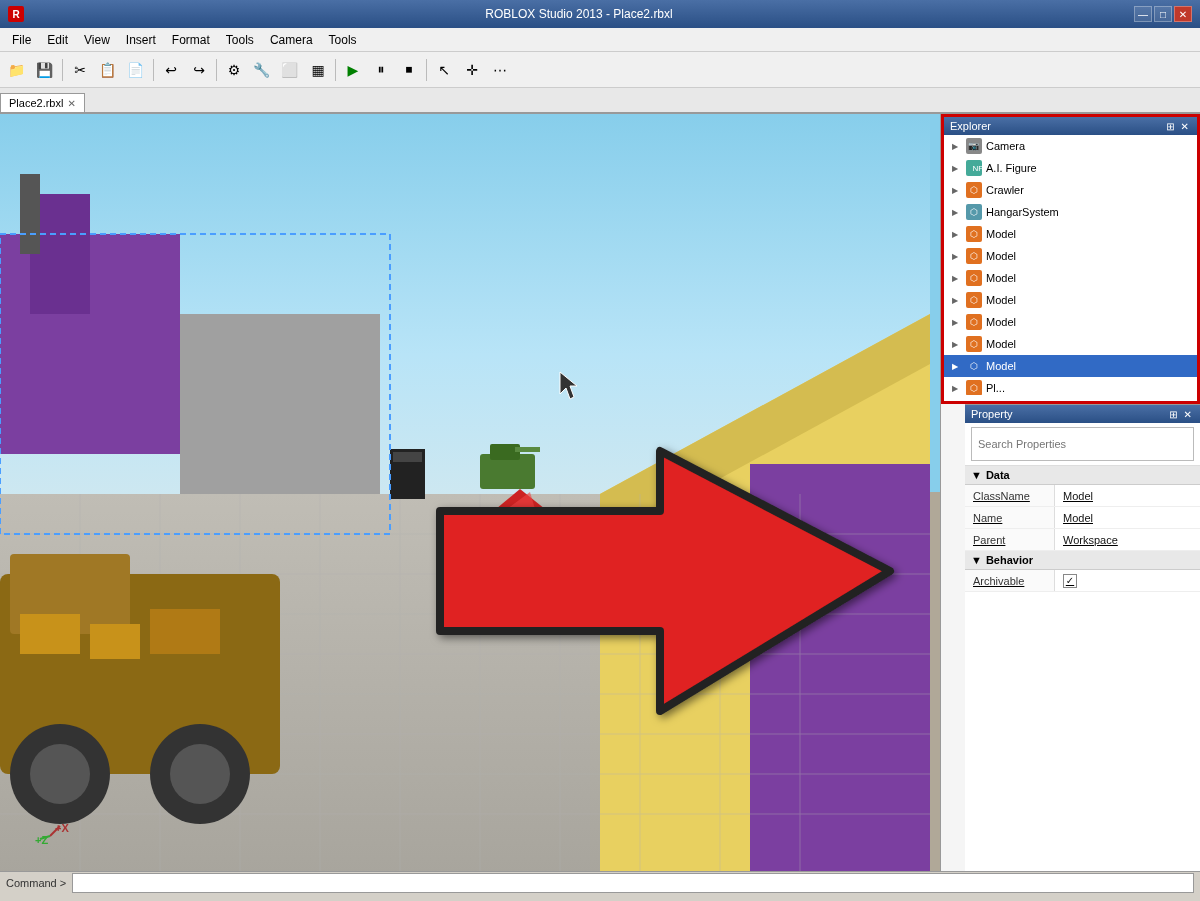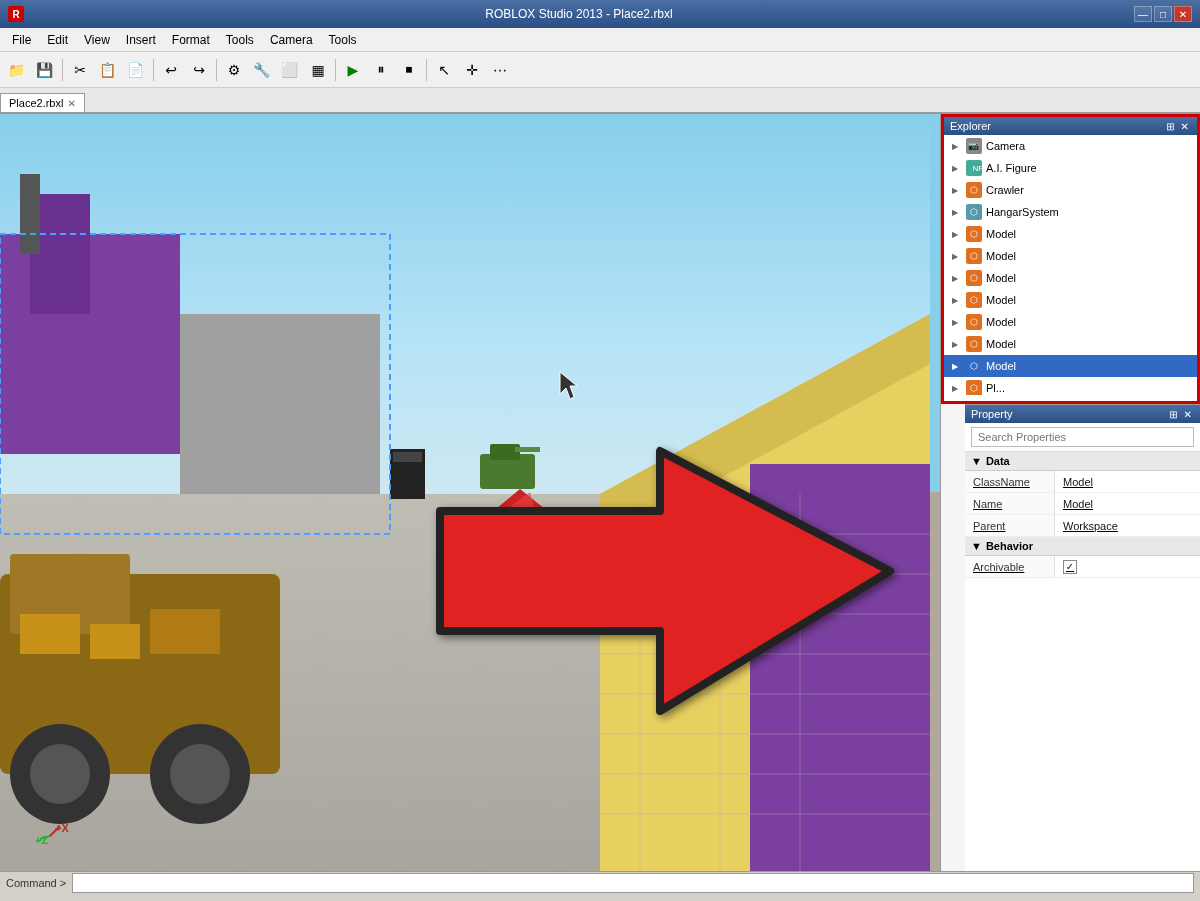--- a/index.html
+++ b/index.html
@@ -175,21 +175,21 @@
       border-bottom: 1px solid #ccc;
       font-size: 11px;
       color: #333;
     }
     .property-search {
       padding: 4px 6px;
       border-bottom: 1px solid #ddd;
     }
     .property-search input {
       width: 100%;
-      padding: 3px 6px;
+      padding: 10px 6px;
       border: 1px solid #bbb;
       font-size: 11px;
       background: white;
     }
     .property-group-header {
       background: #e8e8e8;
       padding: 3px 6px;
       font-size: 11px;
       font-weight: bold;
       display: flex;

